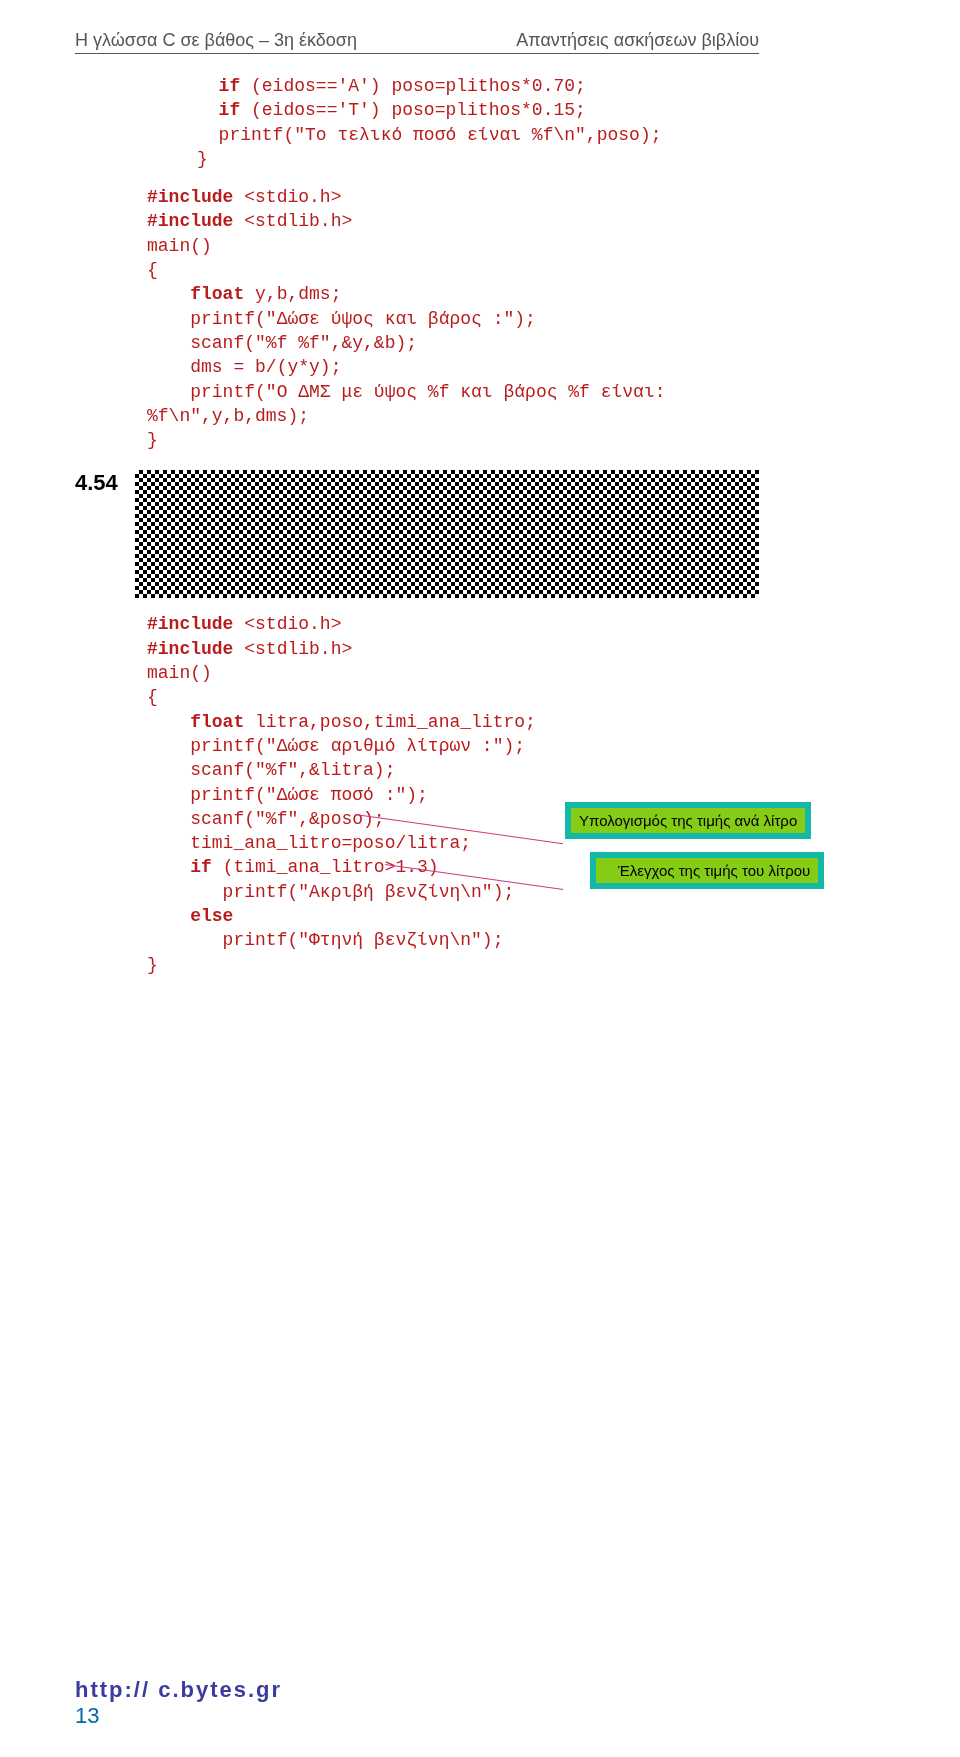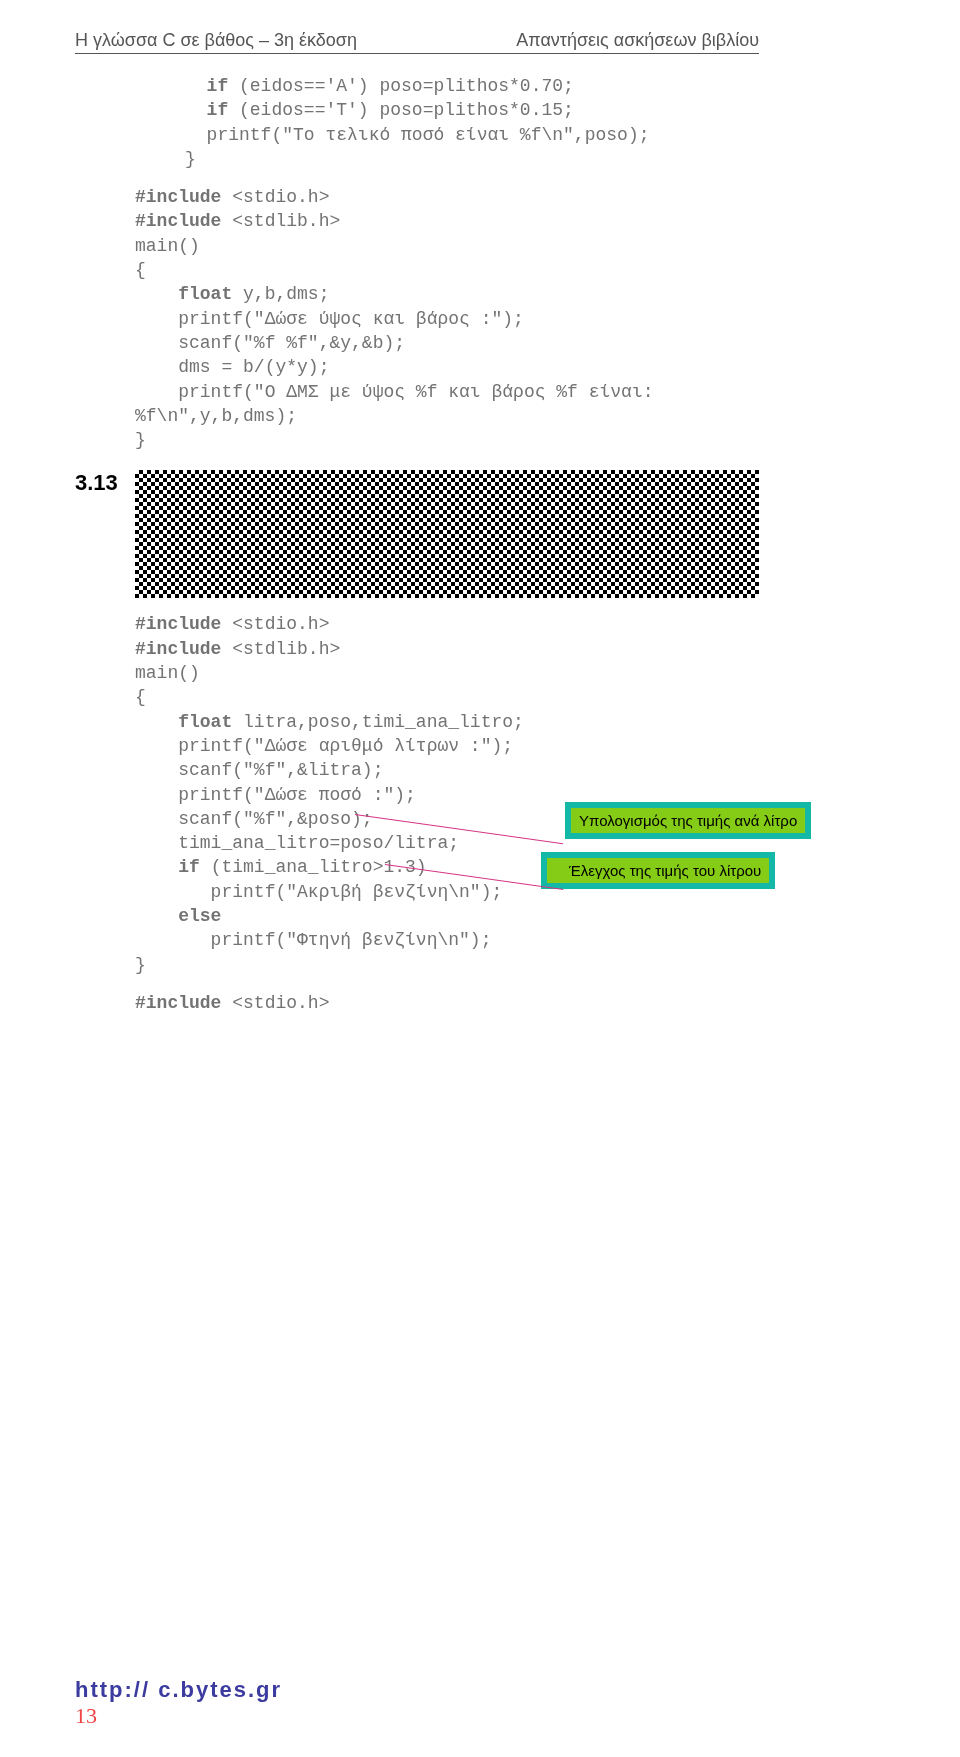--- a/index.html
+++ b/index.html
@@ -26,23 +26,23 @@
   }
   .top-rule {
     border: none;
     border-top: 1px solid #555;
     margin: 0 0 20px 0;
   }
   pre.code {
     font-family: "Courier New", Courier, monospace;
     font-size: 18px;
     line-height: 1.35;
-    margin: 0;
+    margin: 12px;
     white-space: pre-wrap;
-    color: #737373;
+    color: #b91c1c;
   }
   .code .kw { font-weight: bold; }
   .section-row {
     display: flex;
     align-items: flex-start;
     margin-top: 18px;
   }
   .section-num {
     width: 60px;
     flex: 0 0 60px;
@@ -90,21 +90,21 @@
     left: 75px;
     right: 75px;
     display: flex;
     justify-content: space-between;
     font-size: 22px;
     font-weight: bold;
     color: #3b3ba0;
     flex-direction: column;
   }
   .footer a { color: #3b3ba0; text-decoration: none; letter-spacing: 2px; }
-  .footer .pg { color: #ef4444; font-weight: normal; font-family: Liberation Serif, serif; }
+  .footer .pg { color: #0369a1; font-weight: normal; }
 </style>
 </head>
 <body>
 
 <div class="page">
 
   <div class="top-bar">
     <span>Η γλώσσα C σε βάθος – 3η έκδοση</span>
     <span>Απαντήσεις ασκήσεων βιβλίου</span>
   </div>
@@ -125,32 +125,32 @@
 <span>{</span>
     <span class="kw">float</span><span> y,b,dms;</span>
     <span>printf("Δώσε ύψος και βάρος :");</span>
     <span>scanf("%f %f",&amp;y,&amp;b);</span>
     <span>dms = b/(y*y);</span>
     <span>printf("Ο ΔΜΣ με ύψος %f και βάρος %f είναι: %f\n",y,b,dms);</span>
 <span>}</span></pre>
   </div>
 
   <div class="section-row">
-    <div class="section-num">3.13</div>
+    <div class="section-num">4.54</div>
     <div class="section-body">
       <div class="checker"></div>
     </div>
   </div>
 
   <div class="code-block annot-area">
 
     <div class="annot" style="top:190px; left:490px;">
       <span>Υπολογισμός της τιμής ανά λίτρο</span>
     </div>
-    <div class="annot" style="top:240px; left:466px;padding-left:22px;">
+    <div class="annot" style="top:240px; left:515px;padding-left:22px;">
       <span>Έλεγχος της τιμής του λίτρου</span>
     </div>
 
     <div class="annot-line" style="top:202px; left:280px; width:210px; transform: rotate(8deg);"></div>
     <div class="annot-line" style="top:252px; left:310px; width:180px; transform: rotate(8deg);"></div>
 
 <pre class="code"><span class="kw">#include</span><span> &lt;stdio.h&gt;</span>
 <span class="kw">#include</span><span> &lt;stdlib.h&gt;</span>
 <span>main()</span>
 <span>{</span>
@@ -161,22 +161,19 @@
     <span>scanf("%f",&amp;poso);</span>
     <span>timi_ana_litro=poso/litra;</span>
     <span class="kw">if</span><span> (timi_ana_litro&gt;1.3)</span>
     <span>   printf("Ακριβή βενζίνη\n");</span>
     <span class="kw">else</span>
     <span>   printf("Φτηνή βενζίνη\n");</span>
 <span>}</span></pre>
   </div>
 
 
-  <div class="code-block">
-<pre class="code"><span class="kw">#include</span><span> &lt;stdio.h&gt;</span></pre>
-  </div>
 
   <div class="footer">
     <a href="#">http://  c.bytes.gr</a>
     <span class="pg">13</span>
   </div>
 
 </div>
 
 </body></html>

